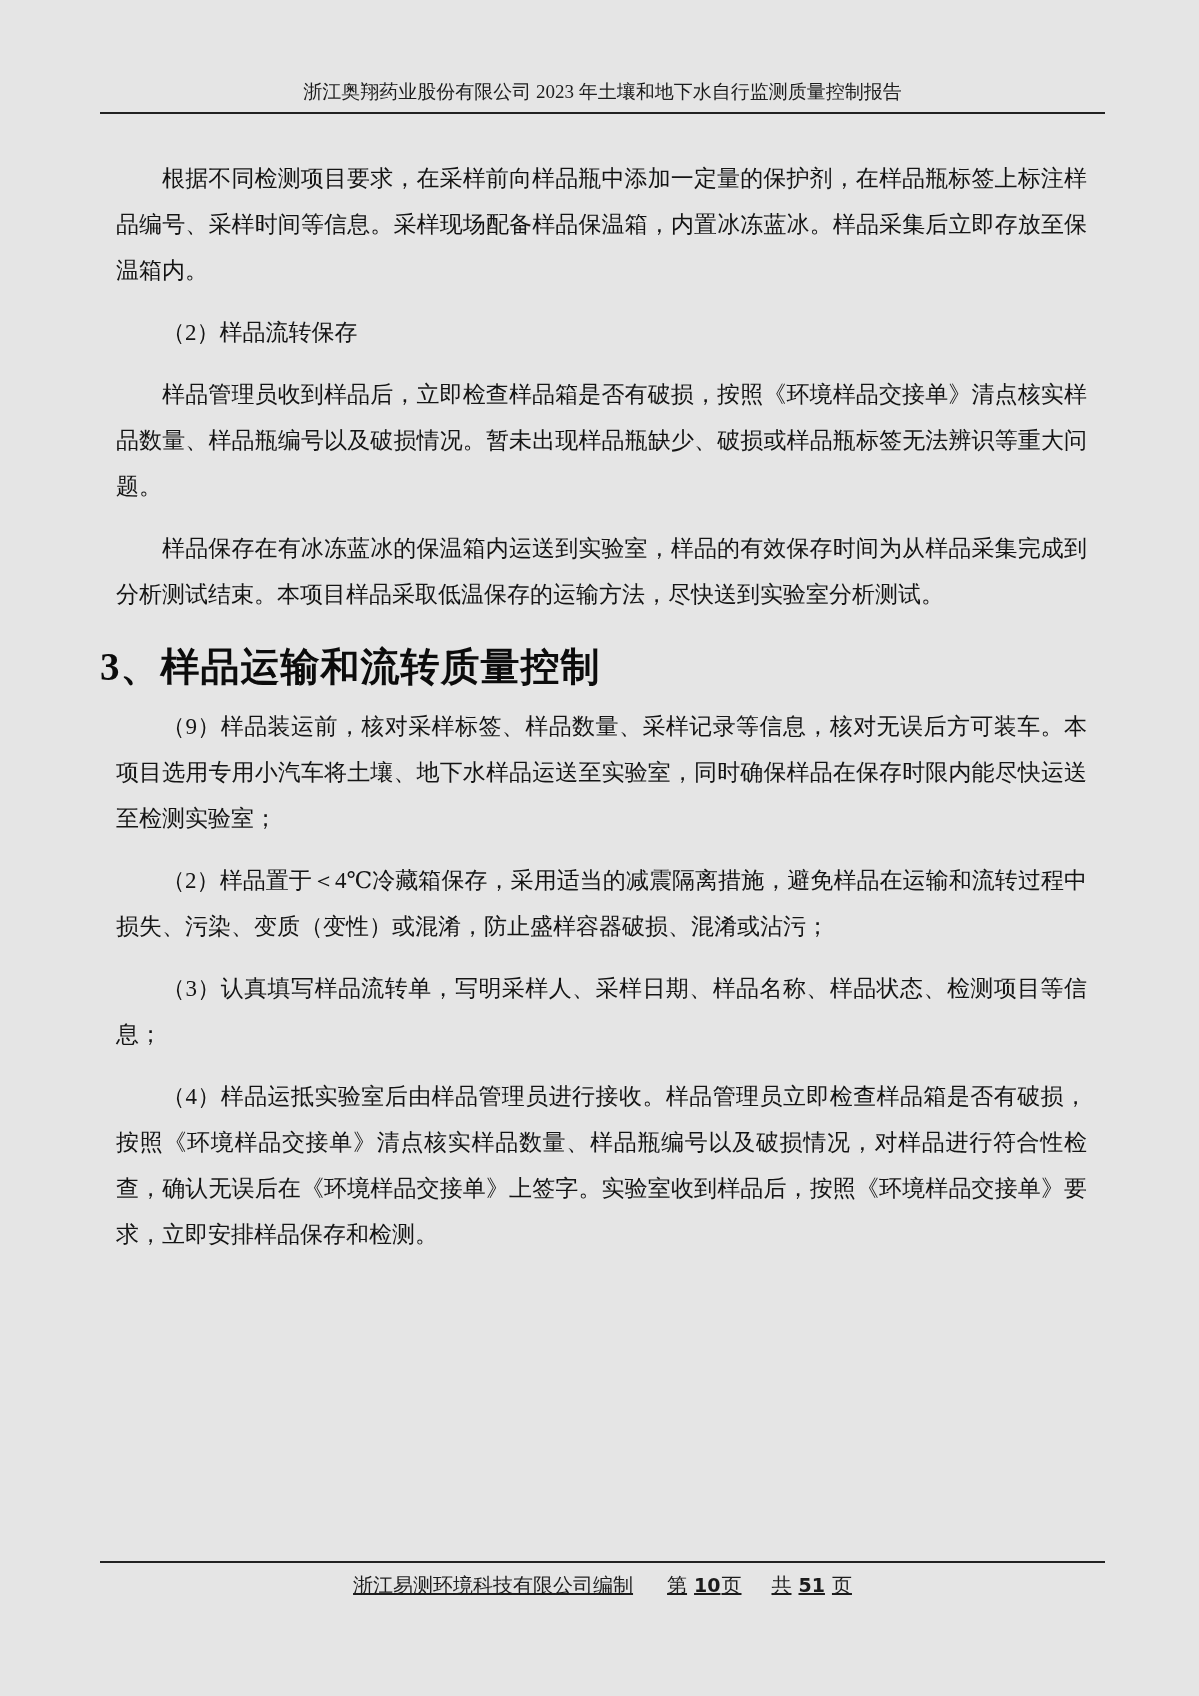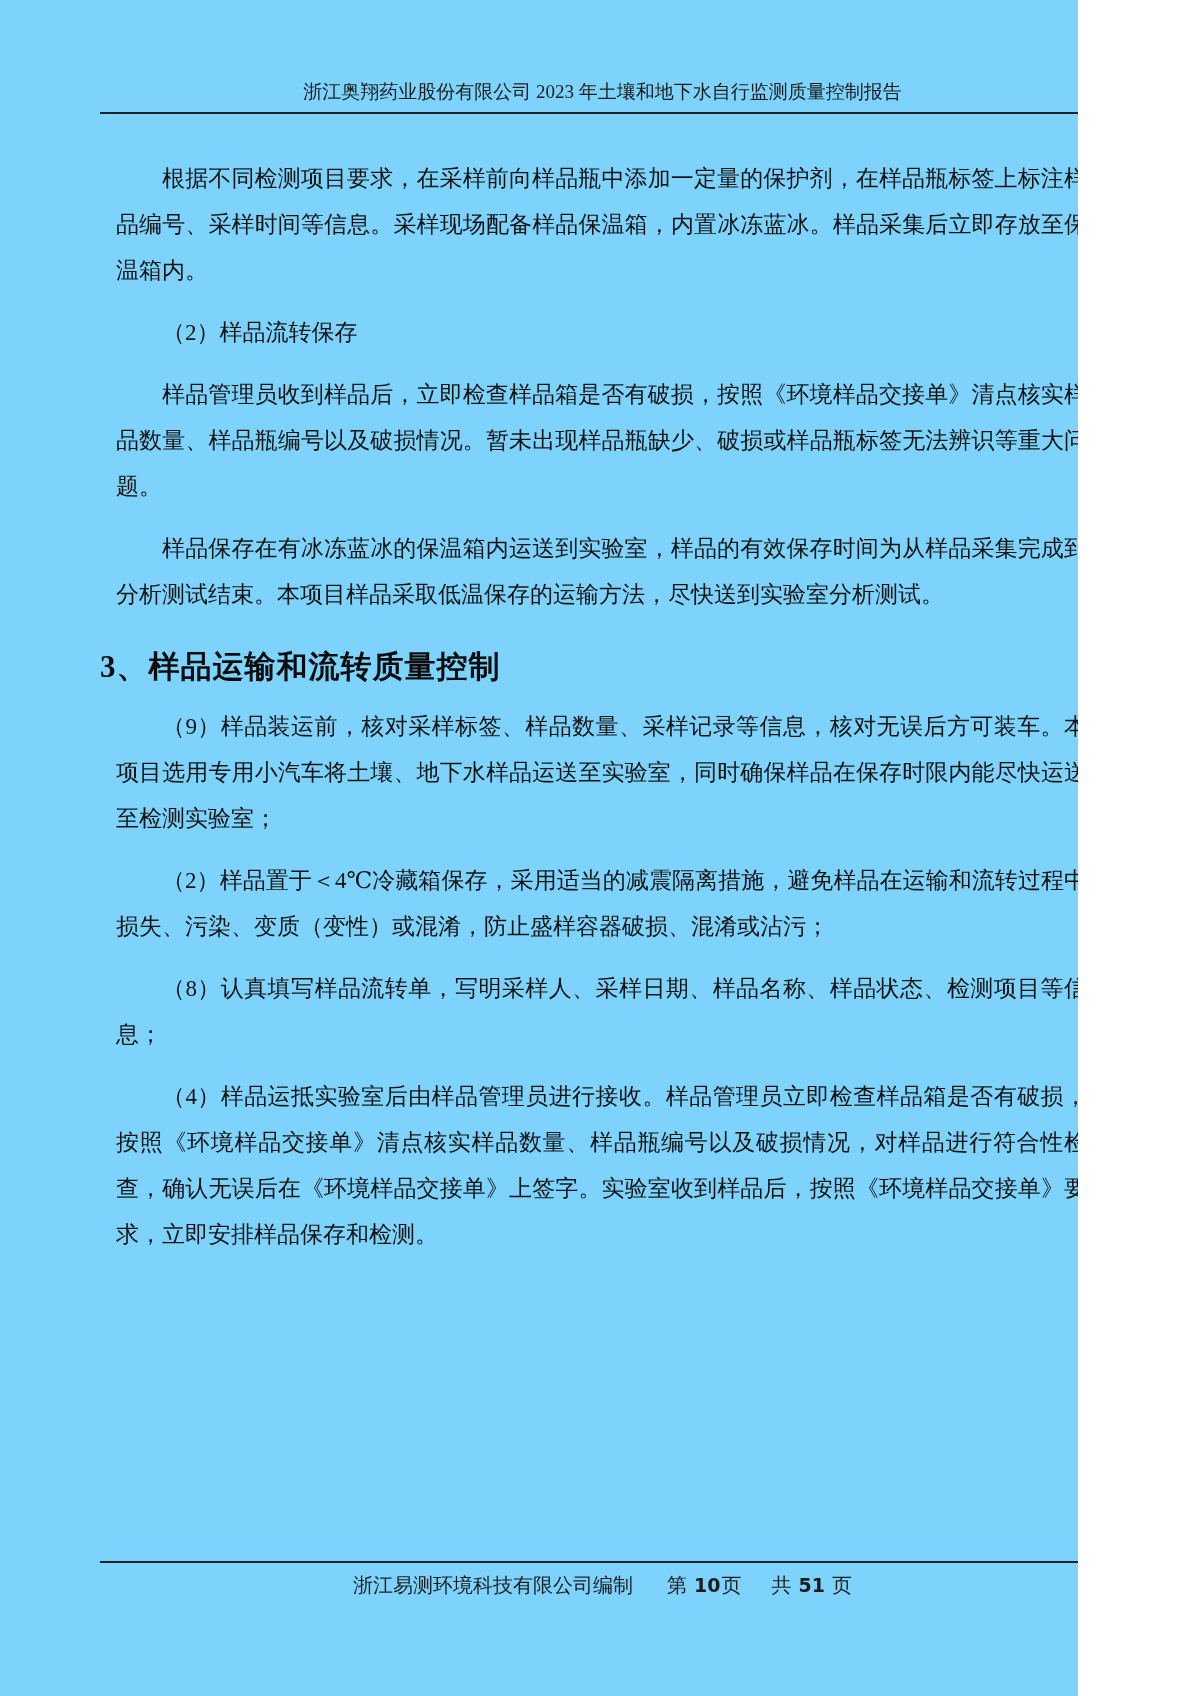--- a/index.html
+++ b/index.html
@@ -2,23 +2,23 @@
 <html><head>
 <meta charset="utf-8">
 <style>
   html, body {
     margin: 0;
     padding: 0;
     background: #ffffff;
   }
   .page {
     position: relative;
-    width: 1078px;
+    width: 1199px;
     height: 1696px;
-    background: #7dd3fc;
+    background: #e5e5e5;
     color: #161616;
     font-family: "Liberation Serif", "DejaVu Serif", serif;
     overflow: hidden;
   }
   
   .doc-header {
     position: absolute;
     top: 80px;
     left: 100px;
     width: 1005px;
@@ -40,41 +40,42 @@
     text-align: justify;
     color: #141414;
   }
   .para {
     margin: 16px;
     text-indent: 2em;
     word-break: break-all;
   }
   .section-heading {
     margin: 28px 0 12px 0;
-    font-size: 31px;
+    font-size: 39px;
     line-height: 42px;
     font-weight: 700;
     letter-spacing: 1px;
     color: #0c0c0c;
     text-indent: 0;
     text-align: left;
   }
   
   .doc-footer {
     position: absolute;
     top: 1561px;
     left: 100px;
     width: 1005px;
     border-top: 2px solid #222222;
     padding-top: 9px;
     text-align: center;
     font-size: 20px;
     line-height: 26px;
     color: #1c1c1c;
     white-space: nowrap;
+    text-decoration: underline;
   }
   .footer-seg-page { margin-left: 34px; }
   .footer-seg-total { margin-left: 30px; }
   .footer-num {
     font-family: "DejaVu Sans", "Liberation Sans", sans-serif;
     font-weight: 700;
     font-size: 19px;
     margin: 0 1px 0 7px;
   }
   .footer-num-total {
@@ -96,21 +97,21 @@
   <main class="doc-body">
     <p class="para">根据不同检测项目要求，在采样前向样品瓶中添加一定量的保护剂，在样品瓶标签上标注样品编号、采样时间等信息。采样现场配备样品保温箱，内置冰冻蓝冰。样品采集后立即存放至保温箱内。</p>
     <p class="para">（2）样品流转保存</p>
     <p class="para">样品管理员收到样品后，立即检查样品箱是否有破损，按照《环境样品交接单》清点核实样品数量、样品瓶编号以及破损情况。暂未出现样品瓶缺少、破损或样品瓶标签无法辨识等重大问题。</p>
     <p class="para">样品保存在有冰冻蓝冰的保温箱内运送到实验室，样品的有效保存时间为从样品采集完成到分析测试结束。本项目样品采取低温保存的运输方法，尽快送到实验室分析测试。</p>
 
     <h2 class="section-heading">3、样品运输和流转质量控制</h2>
 
     <p class="para">（9）样品装运前，核对采样标签、样品数量、采样记录等信息，核对无误后方可装车。本项目选用专用小汽车将土壤、地下水样品运送至实验室，同时确保样品在保存时限内能尽快运送至检测实验室；</p>
     <p class="para">（2）样品置于＜4℃冷藏箱保存，采用适当的减震隔离措施，避免样品在运输和流转过程中损失、污染、变质（变性）或混淆，防止盛样容器破损、混淆或沾污；</p>
-    <p class="para">（8）认真填写样品流转单，写明采样人、采样日期、样品名称、样品状态、检测项目等信息；</p>
+    <p class="para">（3）认真填写样品流转单，写明采样人、采样日期、样品名称、样品状态、检测项目等信息；</p>
     <p class="para">（4）样品运抵实验室后由样品管理员进行接收。样品管理员立即检查样品箱是否有破损，按照《环境样品交接单》清点核实样品数量、样品瓶编号以及破损情况，对样品进行符合性检查，确认无误后在《环境样品交接单》上签字。实验室收到样品后，按照《环境样品交接单》要求，立即安排样品保存和检测。</p>
   </main>
 
   <footer class="doc-footer">
     <span>浙江易测环境科技有限公司编制</span><span class="footer-seg-page">第</span><span class="footer-num">10</span><span>页</span><span class="footer-seg-total">共</span><span class="footer-num-total">51</span><span>页</span>
   </footer>
 
 </div>
 
 </body></html>

